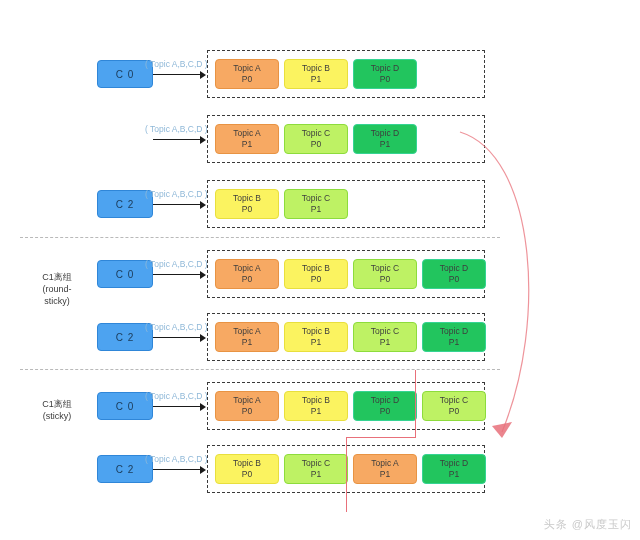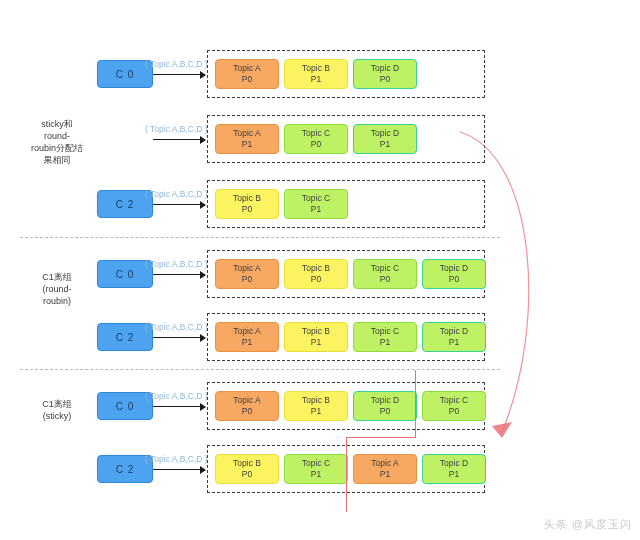--- a/index.html
+++ b/index.html
@@ -103,21 +103,21 @@
     line-height: 11px;
     color: #3d3d3d;
     text-align: center;
   }
   .chip .t { display: block; }
   .chip .p { display: block; }
 
   .c-orange { background: #f7a963; border: 1px solid #e89343; }
   .c-yellow { background: #fbf360; border: 1px solid #e8df3d; }
   .c-green  { background: #bef264; border: 1px solid #8ddc3c; }
-  .c-teal   { background: #bef264; border: 1px solid #35d493; }
+  .c-teal   { background: #22c55e; border: 1px solid #35d493; }
 
   
   .red-line {
     position: absolute;
     width: 0;
     border-left: 1.6px solid #e8707a;
   }
 
   
   #curve-arrow {
@@ -138,26 +138,20 @@
     color: #c9c9c9;
     letter-spacing: 1px;
   }
 </style>
 </head>
 <body>
 
 <div id="canvas">
     <div class="divider" style="top: 237px;"></div>
     <div class="divider" style="top: 369px;"></div>
-    <div class="group-label" style="top: 118px;">
-      <div>sticky和</div>
-      <div>round-</div>
-      <div>roubin分配结</div>
-      <div>果相同</div>
-    </div>
     <div class="consumer" style="left: 97px; top: 60px;">C 0</div>
     <div class="arrow-line" style="left: 153px; top: 74px; width: 48px;"></div>
     <div class="arrow-head" style="left: 200px; top: 70.5px;"></div>
     <div class="arrow-label" style="left: 145px; top: 59px;">( Topic A,B,C,D )</div>
     <div class="assign-box" style="left: 207px; top: 50px; width: 278px; height: 48px;"></div>
     <div class="chip c-orange" style="left: 215px; top: 59px; width: 64px;">
       <span class="t">Topic A</span>
       <span class="p">P0</span>
     </div>
     <div class="chip c-yellow" style="left: 284px; top: 59px; width: 64px;">
@@ -193,21 +187,21 @@
       <span class="t">Topic B</span>
       <span class="p">P0</span>
     </div>
     <div class="chip c-green" style="left: 284px; top: 189px; width: 64px;">
       <span class="t">Topic C</span>
       <span class="p">P1</span>
     </div>
     <div class="group-label" style="top: 271px;">
       <div>C1离组</div>
       <div>(round-</div>
-      <div>roubin)</div>
+      <div>sticky)</div>
     </div>
     <div class="consumer" style="left: 97px; top: 260px;">C 0</div>
     <div class="arrow-line" style="left: 153px; top: 274px; width: 48px;"></div>
     <div class="arrow-head" style="left: 200px; top: 270.5px;"></div>
     <div class="arrow-label" style="left: 145px; top: 259px;">( Topic A,B,C,D )</div>
     <div class="assign-box" style="left: 207px; top: 250px; width: 278px; height: 48px;"></div>
     <div class="chip c-orange" style="left: 215px; top: 259px; width: 64px;">
       <span class="t">Topic A</span>
       <span class="p">P0</span>
     </div>

